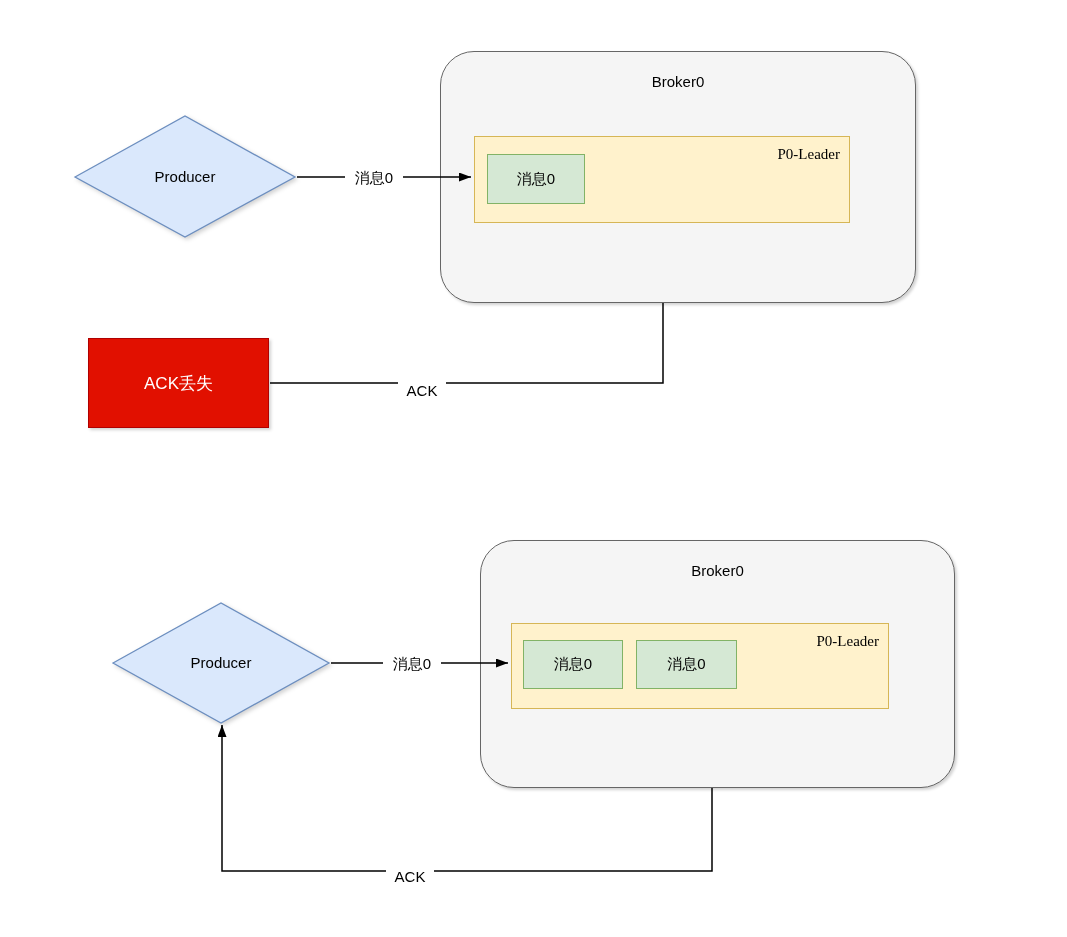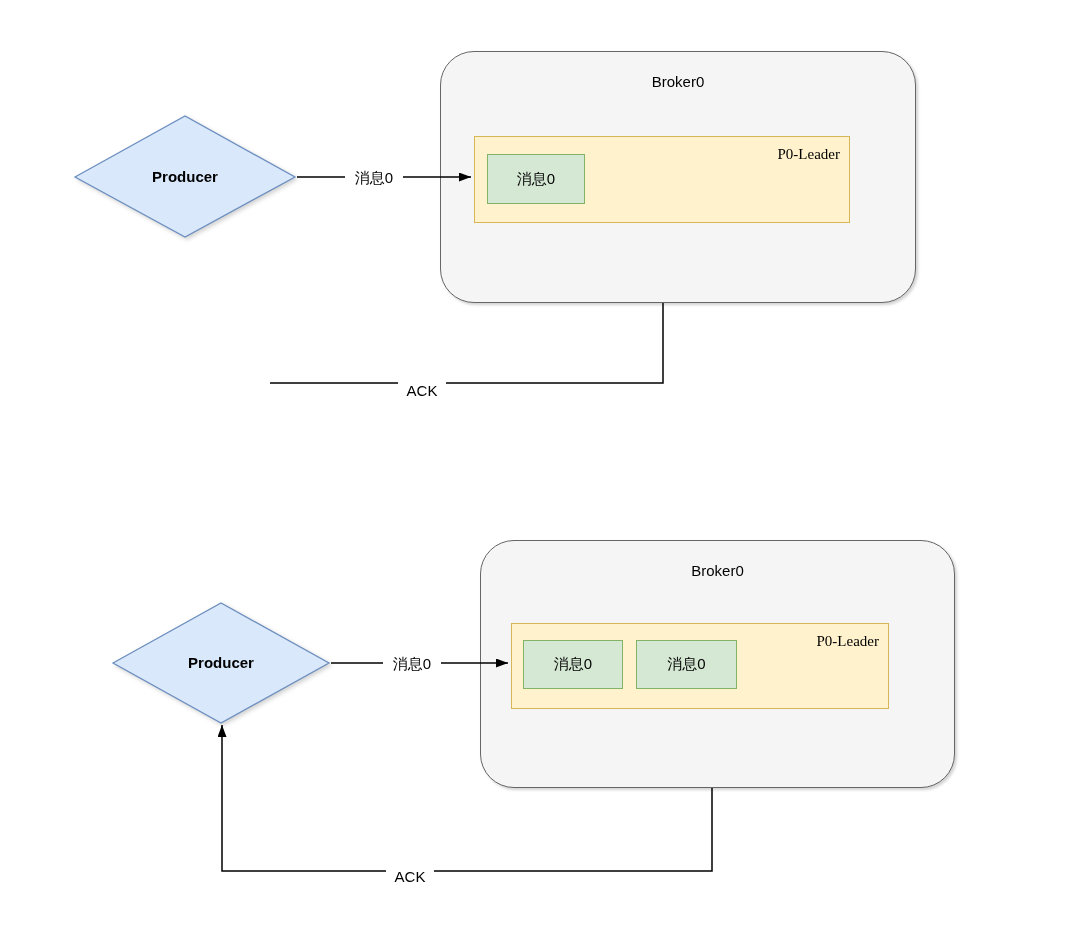--- a/index.html
+++ b/index.html
@@ -75,38 +75,40 @@
     font-size: 15px;
     text-align: center;
     line-height: 1.2;
     padding: 0 2px;
   }
   .node-label {
     z-index: 6;
     font-size: 15px;
     text-align: center;
     line-height: 1.2;
-    font-weight: bold;
   }
 </style>
 </head>
 <body>
 
 <div class="canvas">
 
   <div class="abs broker" style="left:440px; top:51px; width:476px; height:252px;">
     <div class="broker-title">Broker0</div>
     <div class="abs partition" style="left:33px; top:84px; width:376px; height:87px;">
       <div class="partition-title">P0-Leader</div>
       <div class="abs message" style="left:12px; top:17px; width:98px; height:50px;">
         <span>消息0</span>
       </div>
     </div>
   </div>
 
+  <div class="abs error-box" style="left:88px; top:338px; width:181px; height:90px;">
+    <span>ACK丢失</span>
+  </div>
 
   <div class="abs broker" style="left:480px; top:540px; width:475px; height:248px;">
     <div class="broker-title">Broker0</div>
     <div class="abs partition" style="left:30px; top:82px; width:378px; height:86px;">
       <div class="partition-title">P0-Leader</div>
       <div class="abs message" style="left:11px; top:16px; width:100px; height:49px;">
         <span>消息0</span>
       </div>
       <div class="abs message" style="left:124px; top:16px; width:101px; height:49px;">
         <span>消息0</span>

